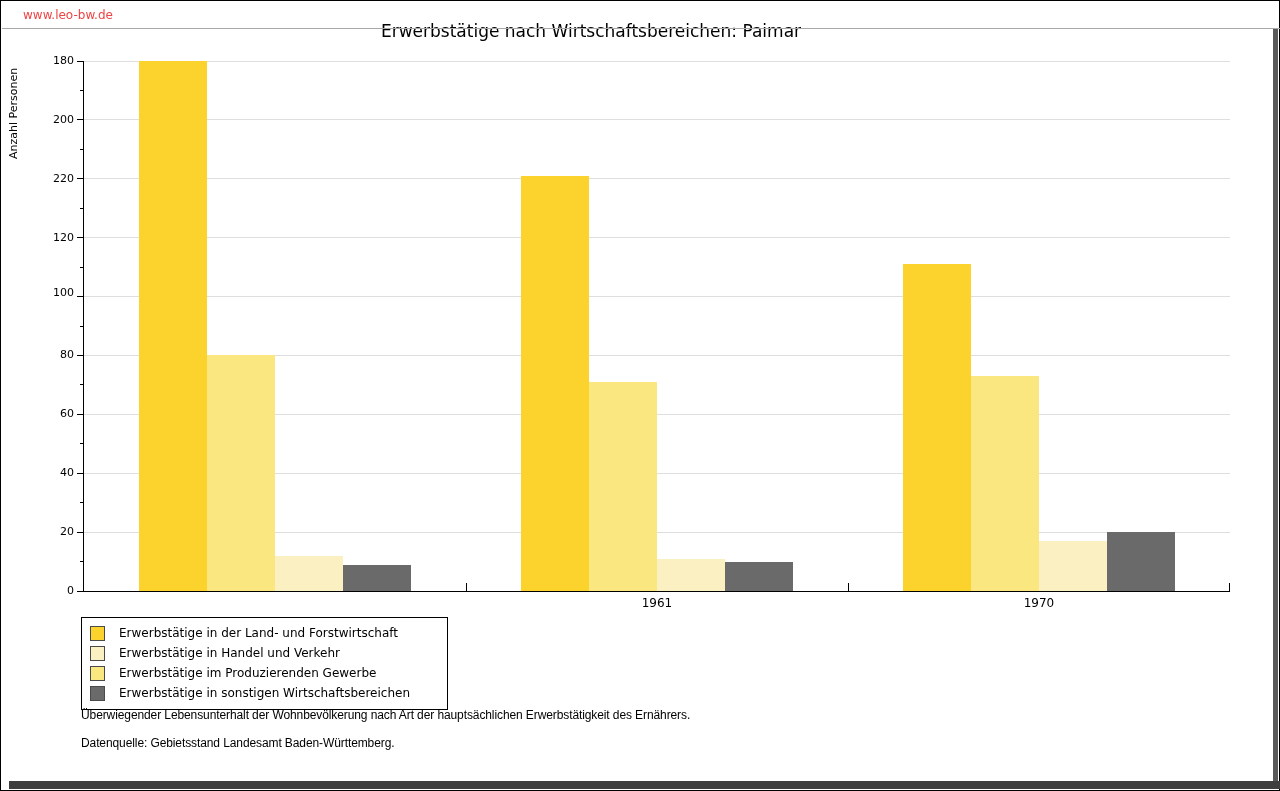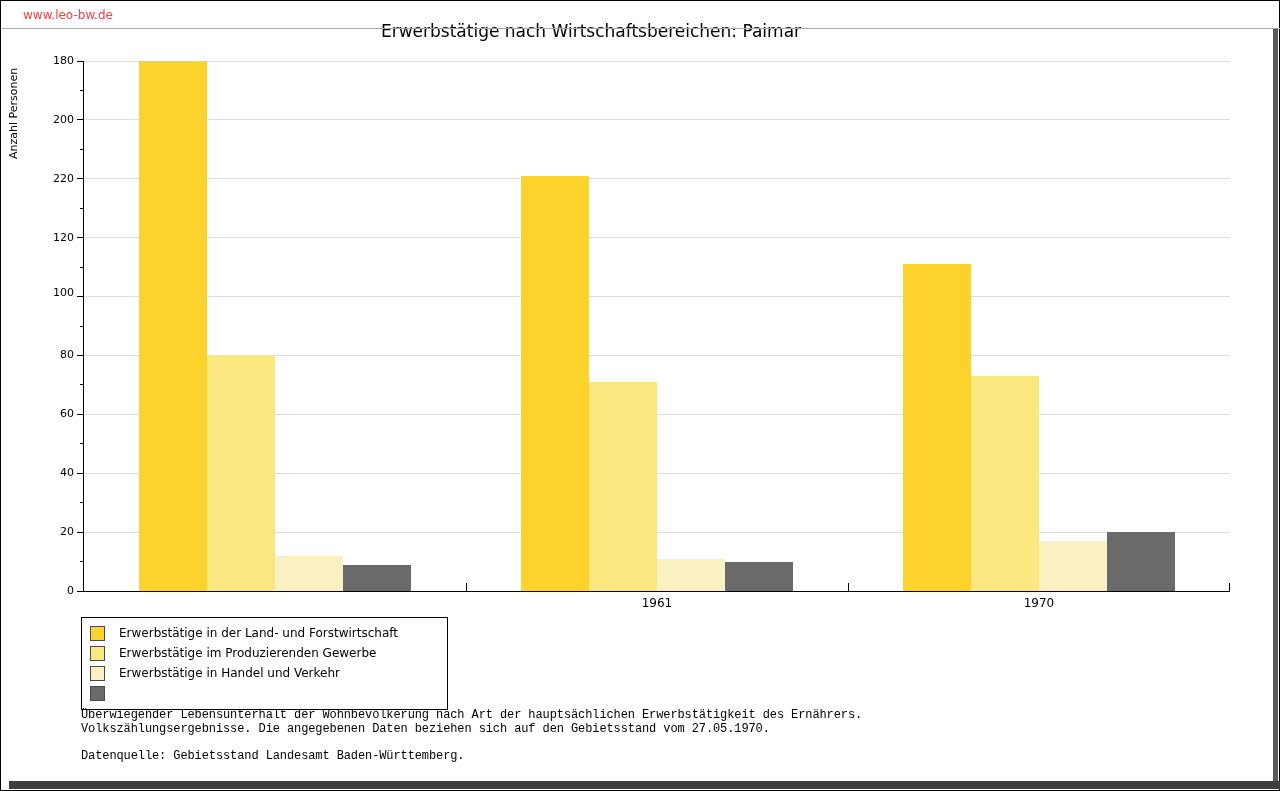--- a/index.html
+++ b/index.html
@@ -20,21 +20,21 @@
   .ytick-label{position:absolute;right:calc(100% + 10px);width:40px;text-align:right;
                font-size:11px;line-height:14px;}
   .xtick{position:absolute;bottom:0;width:1px;height:8px;background:#000;}
   .xlabel{position:absolute;top:535px;text-align:center;font-size:12px;}
   .bar{position:absolute;bottom:0;}
   #legend{position:absolute;left:80px;top:616px;width:367px;box-sizing:border-box;
           border:1px solid #000;padding:5px 8px 6px 8px;background:#fff;}
   .legend-row{display:flex;align-items:center;height:20px;}
   .legend-swatch{width:13px;height:13px;border:1px solid #4A4A4A;margin-right:14px;flex:0 0 auto;}
   .legend-label{font-size:12px;white-space:nowrap;}
-  #footnotes{position:absolute;left:80px;top:708px;font-family:Liberation Mono, monospace;
+  #footnotes{position:absolute;left:80px;top:708px;font-family:Liberation Sans, sans-serif;
              font-size:12px;line-height:13.5px;letter-spacing:-0.1px;}
   #source-line{margin-top:14px;}
 </style>
 </head>
 <body>
 
 <div id="frame">
   <div id="watermark">www.leo-bw.de</div>
   <div id="title">Erwerbstätige nach Wirtschaftsbereichen: Paimar</div>
   <div id="header-sep"></div>
@@ -98,33 +98,33 @@
       <div class="bar" style="left: 955px; width: 68px; height: 50.0556px; background: rgb(250, 240, 194);"></div>
       <div class="bar" style="left: 1023px; width: 68px; height: 58.8889px; background: rgb(106, 106, 106);"></div>
     </div>
 
   <div id="legend">
       <div class="legend-row">
         <div class="legend-swatch" style="background: rgb(252, 211, 45);"></div>
         <span class="legend-label">Erwerbstätige in der Land- und Forstwirtschaft</span>
       </div>
       <div class="legend-row">
+        <div class="legend-swatch" style="background: rgb(250, 240, 194);"></div>
+        <span class="legend-label">Erwerbstätige in Handel und Verkehr</span>
+      </div>
+      <div class="legend-row">
         <div class="legend-swatch" style="background: rgb(251, 231, 127);"></div>
         <span class="legend-label">Erwerbstätige im Produzierenden Gewerbe</span>
       </div>
       <div class="legend-row">
-        <div class="legend-swatch" style="background: rgb(250, 240, 194);"></div>
-        <span class="legend-label">Erwerbstätige in Handel und Verkehr</span>
-      </div>
-      <div class="legend-row">
         <div class="legend-swatch" style="background: rgb(106, 106, 106);"></div>
+        <span class="legend-label">Erwerbstätige in sonstigen Wirtschaftsbereichen</span>
       </div>
     </div>
 
   <div id="footnotes">
     <div>Überwiegender Lebensunterhalt der Wohnbevölkerung nach Art der hauptsächlichen Erwerbstätigkeit des Ernährers.</div>
-    <div>Volkszählungsergebnisse. Die angegebenen Daten beziehen sich auf den Gebietsstand vom 27.05.1970.</div>
     <div id="source-line">Datenquelle: Gebietsstand Landesamt Baden-Württemberg.</div>
   </div>
 
   <div id="right-bar"></div>
   <div id="bottom-bar"></div>
 </div>
 
 </body></html>

